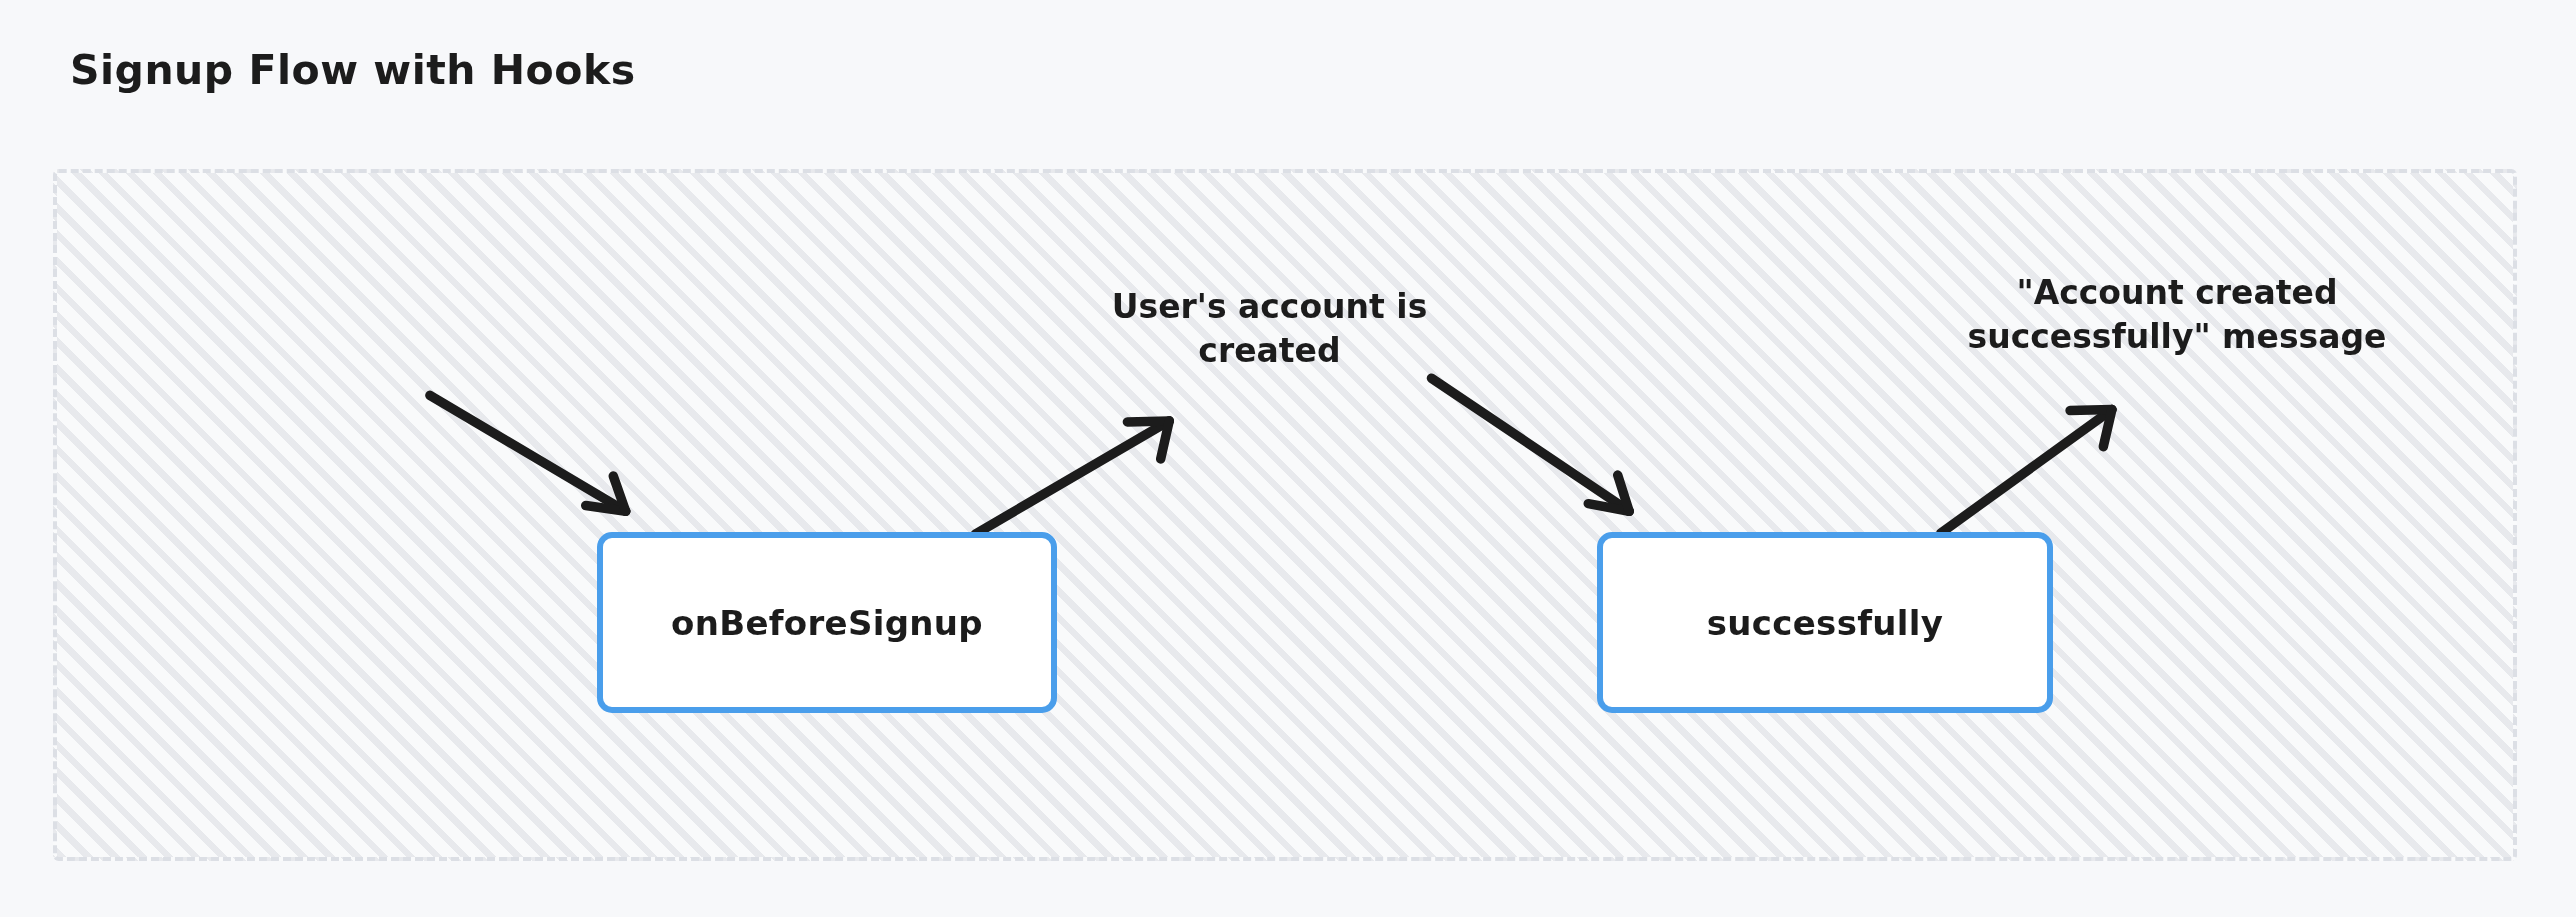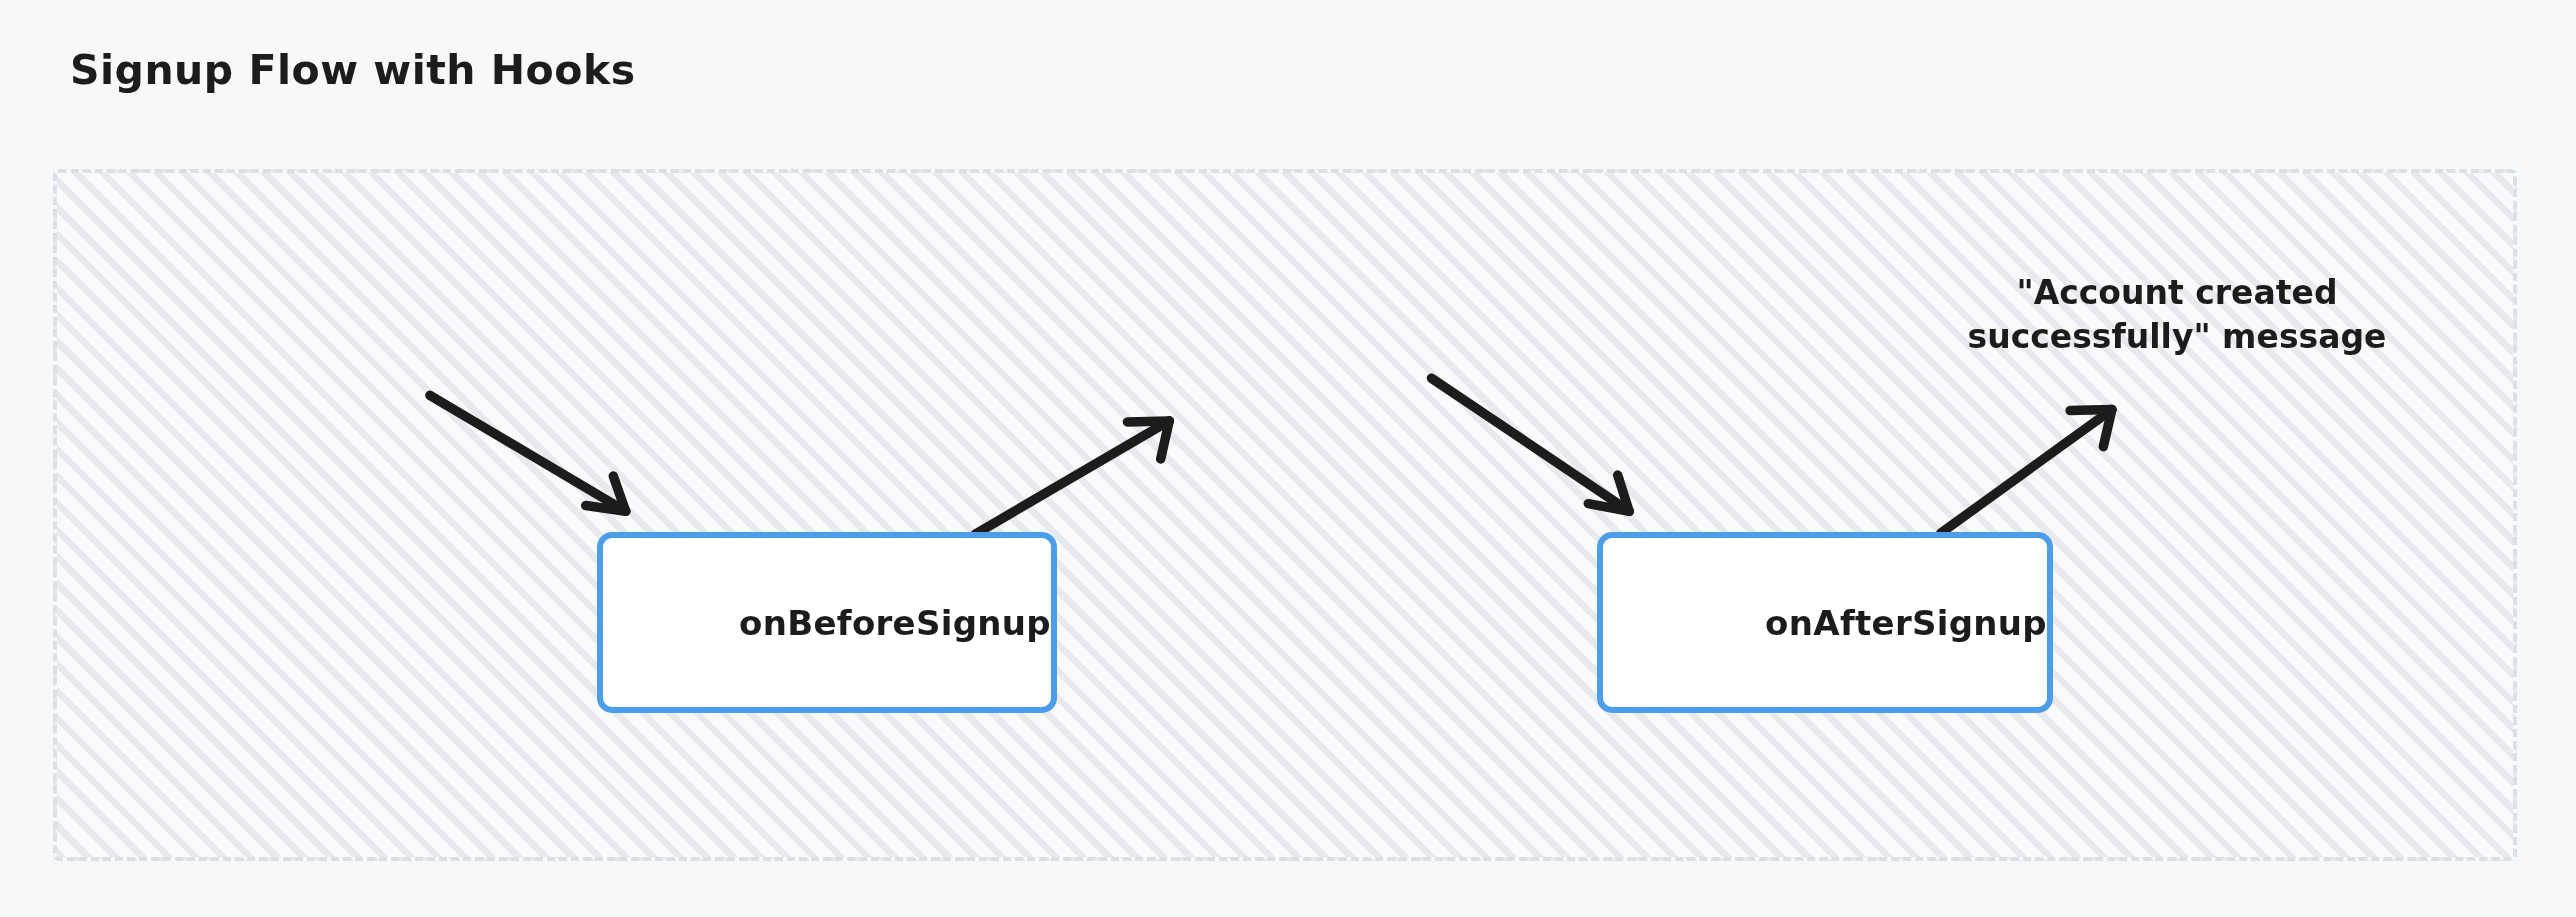--- a/index.html
+++ b/index.html
@@ -46,21 +46,21 @@
         rgba(0,0,0,0) 19px);
   }
   .hook-box {
     position: absolute;
     box-sizing: border-box;
     background: #ffffff;
     border: 6.7px solid #4a9eeb;
     border-radius: 15px;
     display: flex;
     align-items: center;
-    justify-content: flex-end;
+    justify-content: center;
   }
   .hook-box .hook-label {
     font-family: "DejaVu Sans", sans-serif;
     font-size: 34px;
     font-weight: 700;
     color: #1c1c1c;
     letter-spacing: 0.3px;
     white-space: nowrap;
   }
   #box-before { left: 597px; top: 532px; width: 460px; height: 181px; }
@@ -125,20 +125,22 @@
       </g>
 
     </g>
   </svg>
 
   <div class="hook-box" id="box-before">
     <span class="hook-label">onBeforeSignup</span>
   </div>
 
   <div class="hook-box" id="box-after">
-    <span class="hook-label">onAfterSignup</span>
+    <span class="hook-label">successfully</span>
   </div>
 
+  <div class="edge-label" id="label-account-created">User's account is
+created</div>
   <div class="edge-label" id="label-success-message">"Account created
 successfully" message</div>
 
 </div>
 
 
 </body></html>

